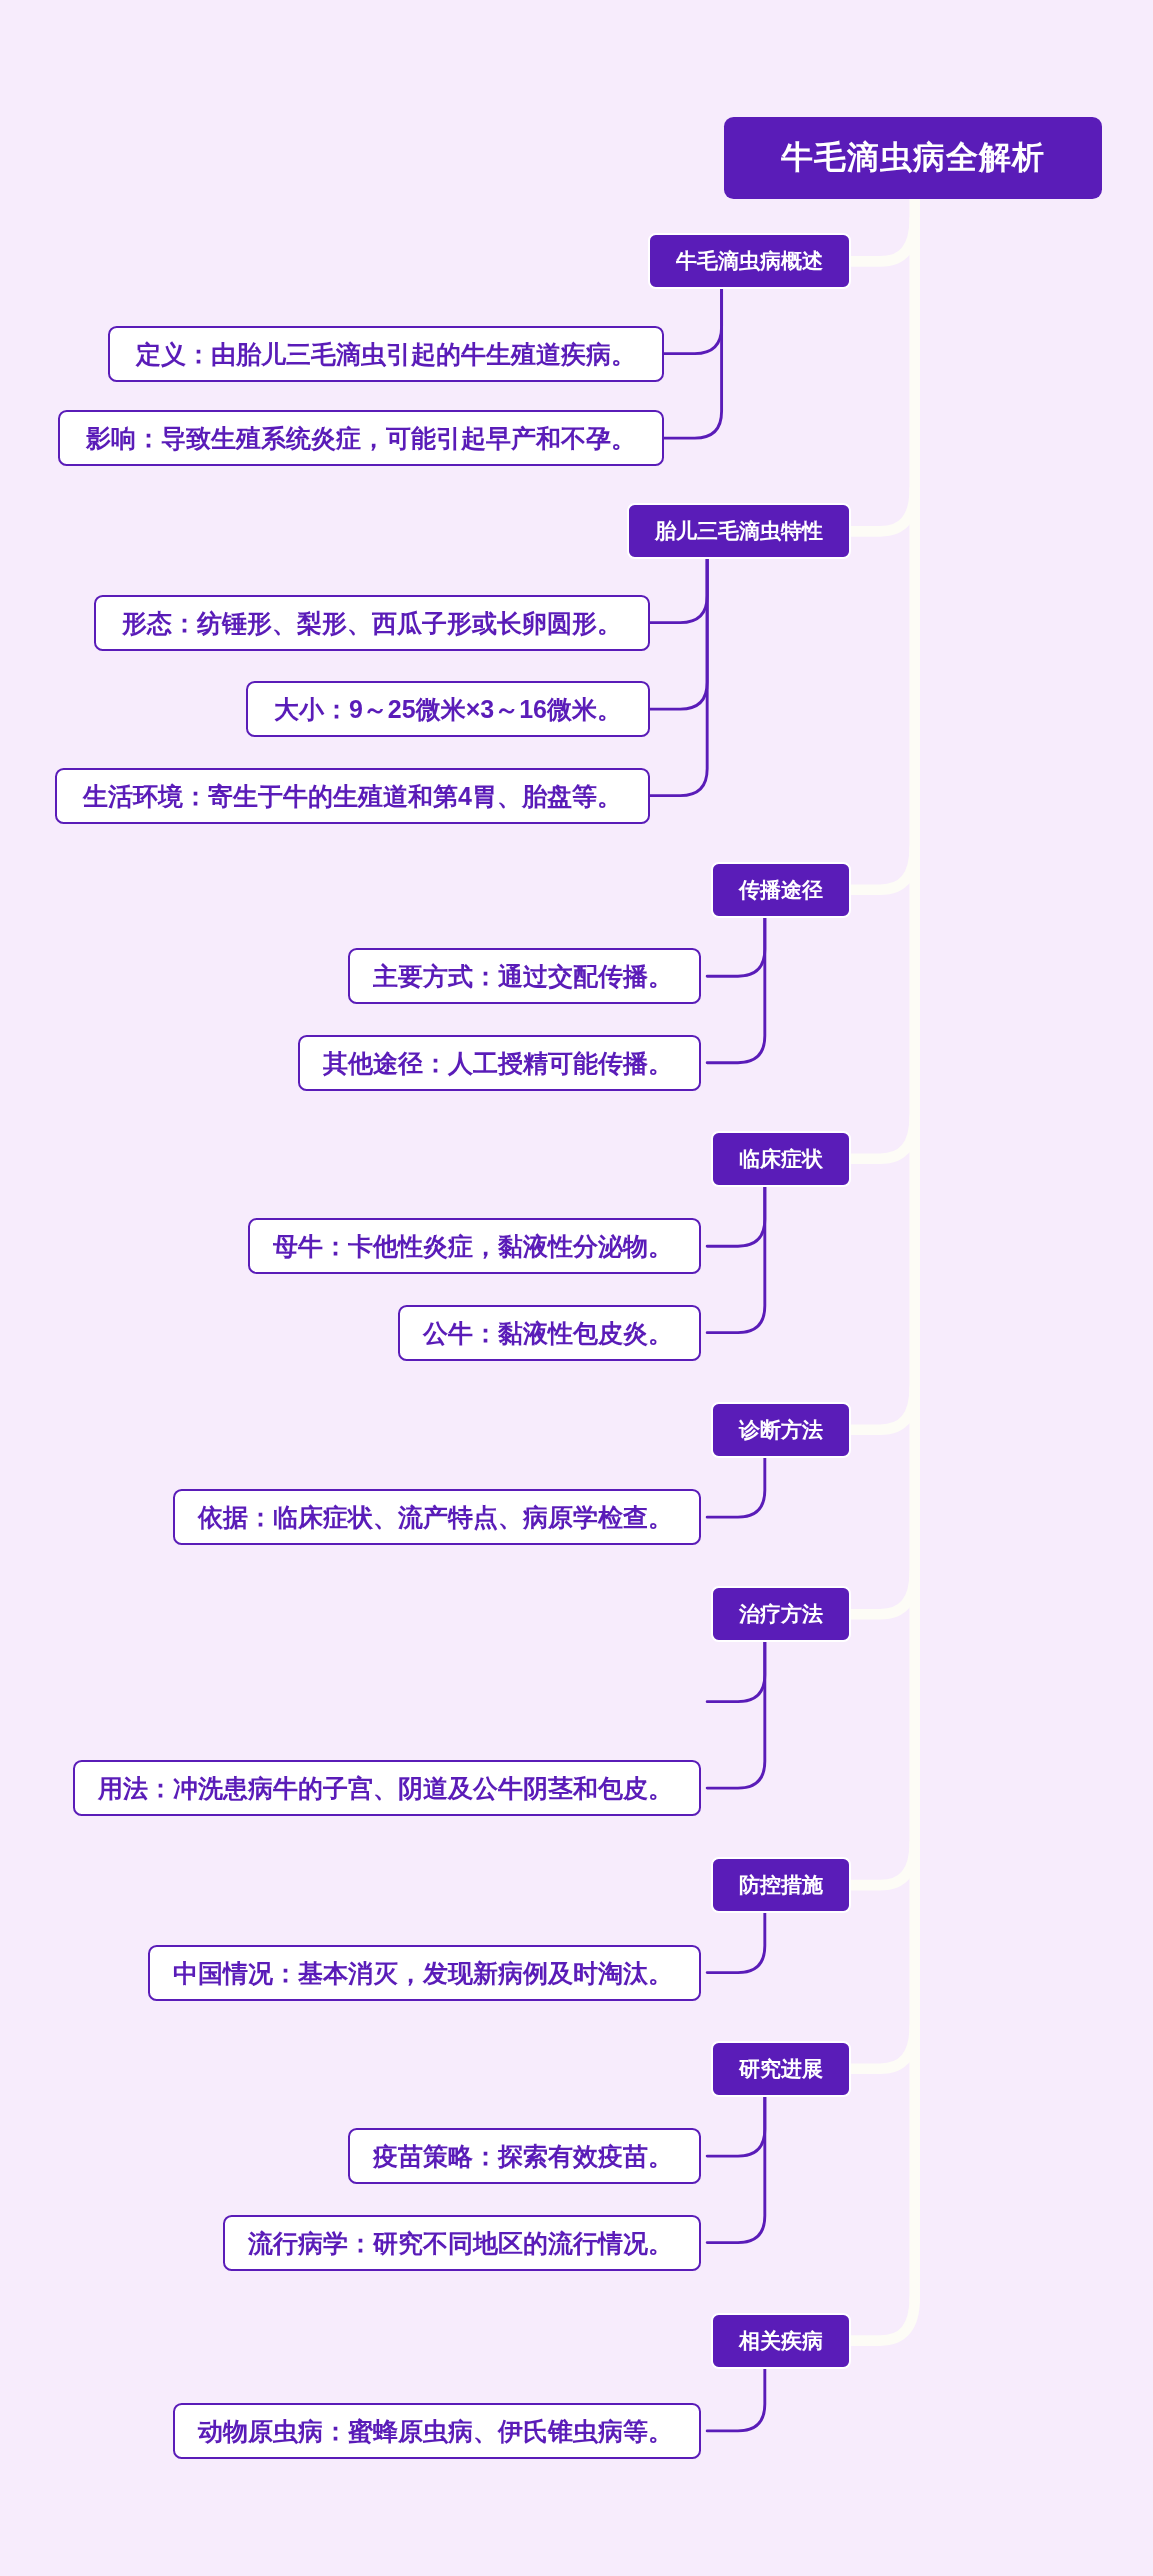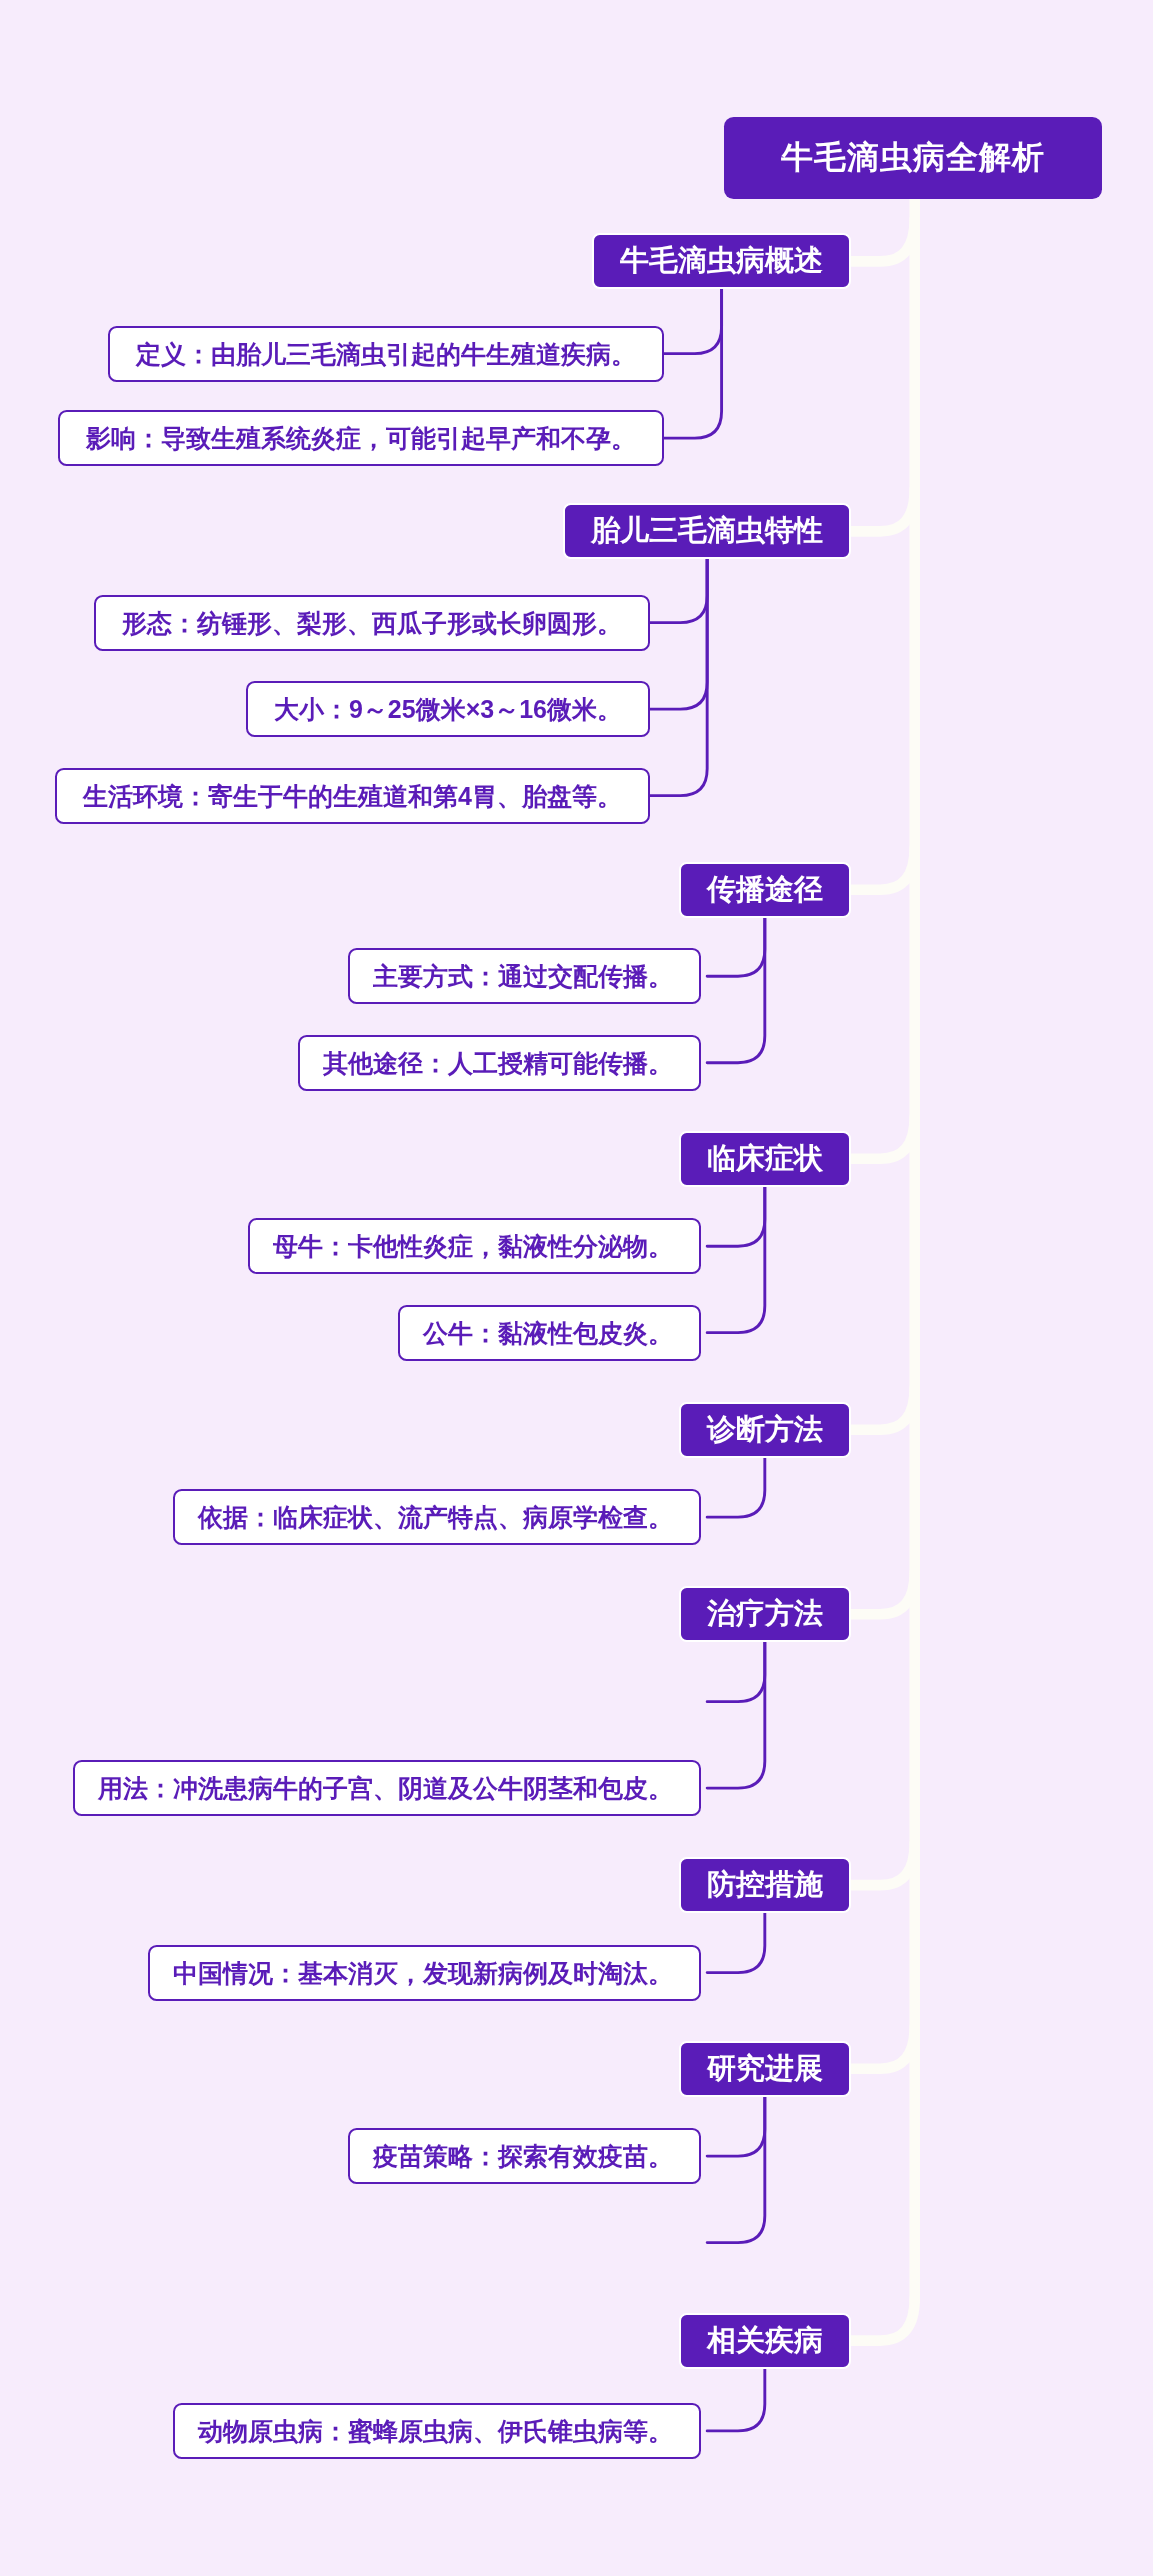--- a/index.html
+++ b/index.html
@@ -34,21 +34,21 @@
   }
   .section-node {
     position: absolute;
     right: 302px;
     height: 56px;
     box-sizing: border-box;
     background: #5a1cb8;
     border: 2.9px solid #ffffff;
     border-radius: 7.7px;
     color: #ffffff;
-    font-size: 29px;
+    font-size: 21px;
     font-weight: bold;
     padding: 0 26px;
     display: flex; align-items: center; justify-content: center;
     white-space: nowrap;
     z-index: 3;
   }
   .detail-node {
     position: absolute;
     height: 56px;
     box-sizing: border-box;
@@ -130,18 +130,19 @@
   <div class="detail-node r3" style="top:1489px">依据：临床症状、流产特点、病原学检查。</div>
 
   <div class="section-node" style="top:1586px">治疗方法</div>
   <div class="detail-node r3" style="top:1760px">用法：冲洗患病牛的子宫、阴道及公牛阴茎和包皮。</div>
 
   <div class="section-node" style="top:1857px">防控措施</div>
   <div class="detail-node r3" style="top:1945px">中国情况：基本消灭，发现新病例及时淘汰。</div>
 
   <div class="section-node" style="top:2041px">研究进展</div>
   <div class="detail-node r3" style="top:2128px">疫苗策略：探索有效疫苗。</div>
+  <div class="detail-node r3" style="top:2215px">流行病学：研究不同地区的流行情况。</div>
 
   <div class="section-node" style="top:2313px">相关疾病</div>
   <div class="detail-node r3" style="top:2403px">动物原虫病：蜜蜂原虫病、伊氏锥虫病等。</div>
 
 </div>
 
 
 </body></html>

